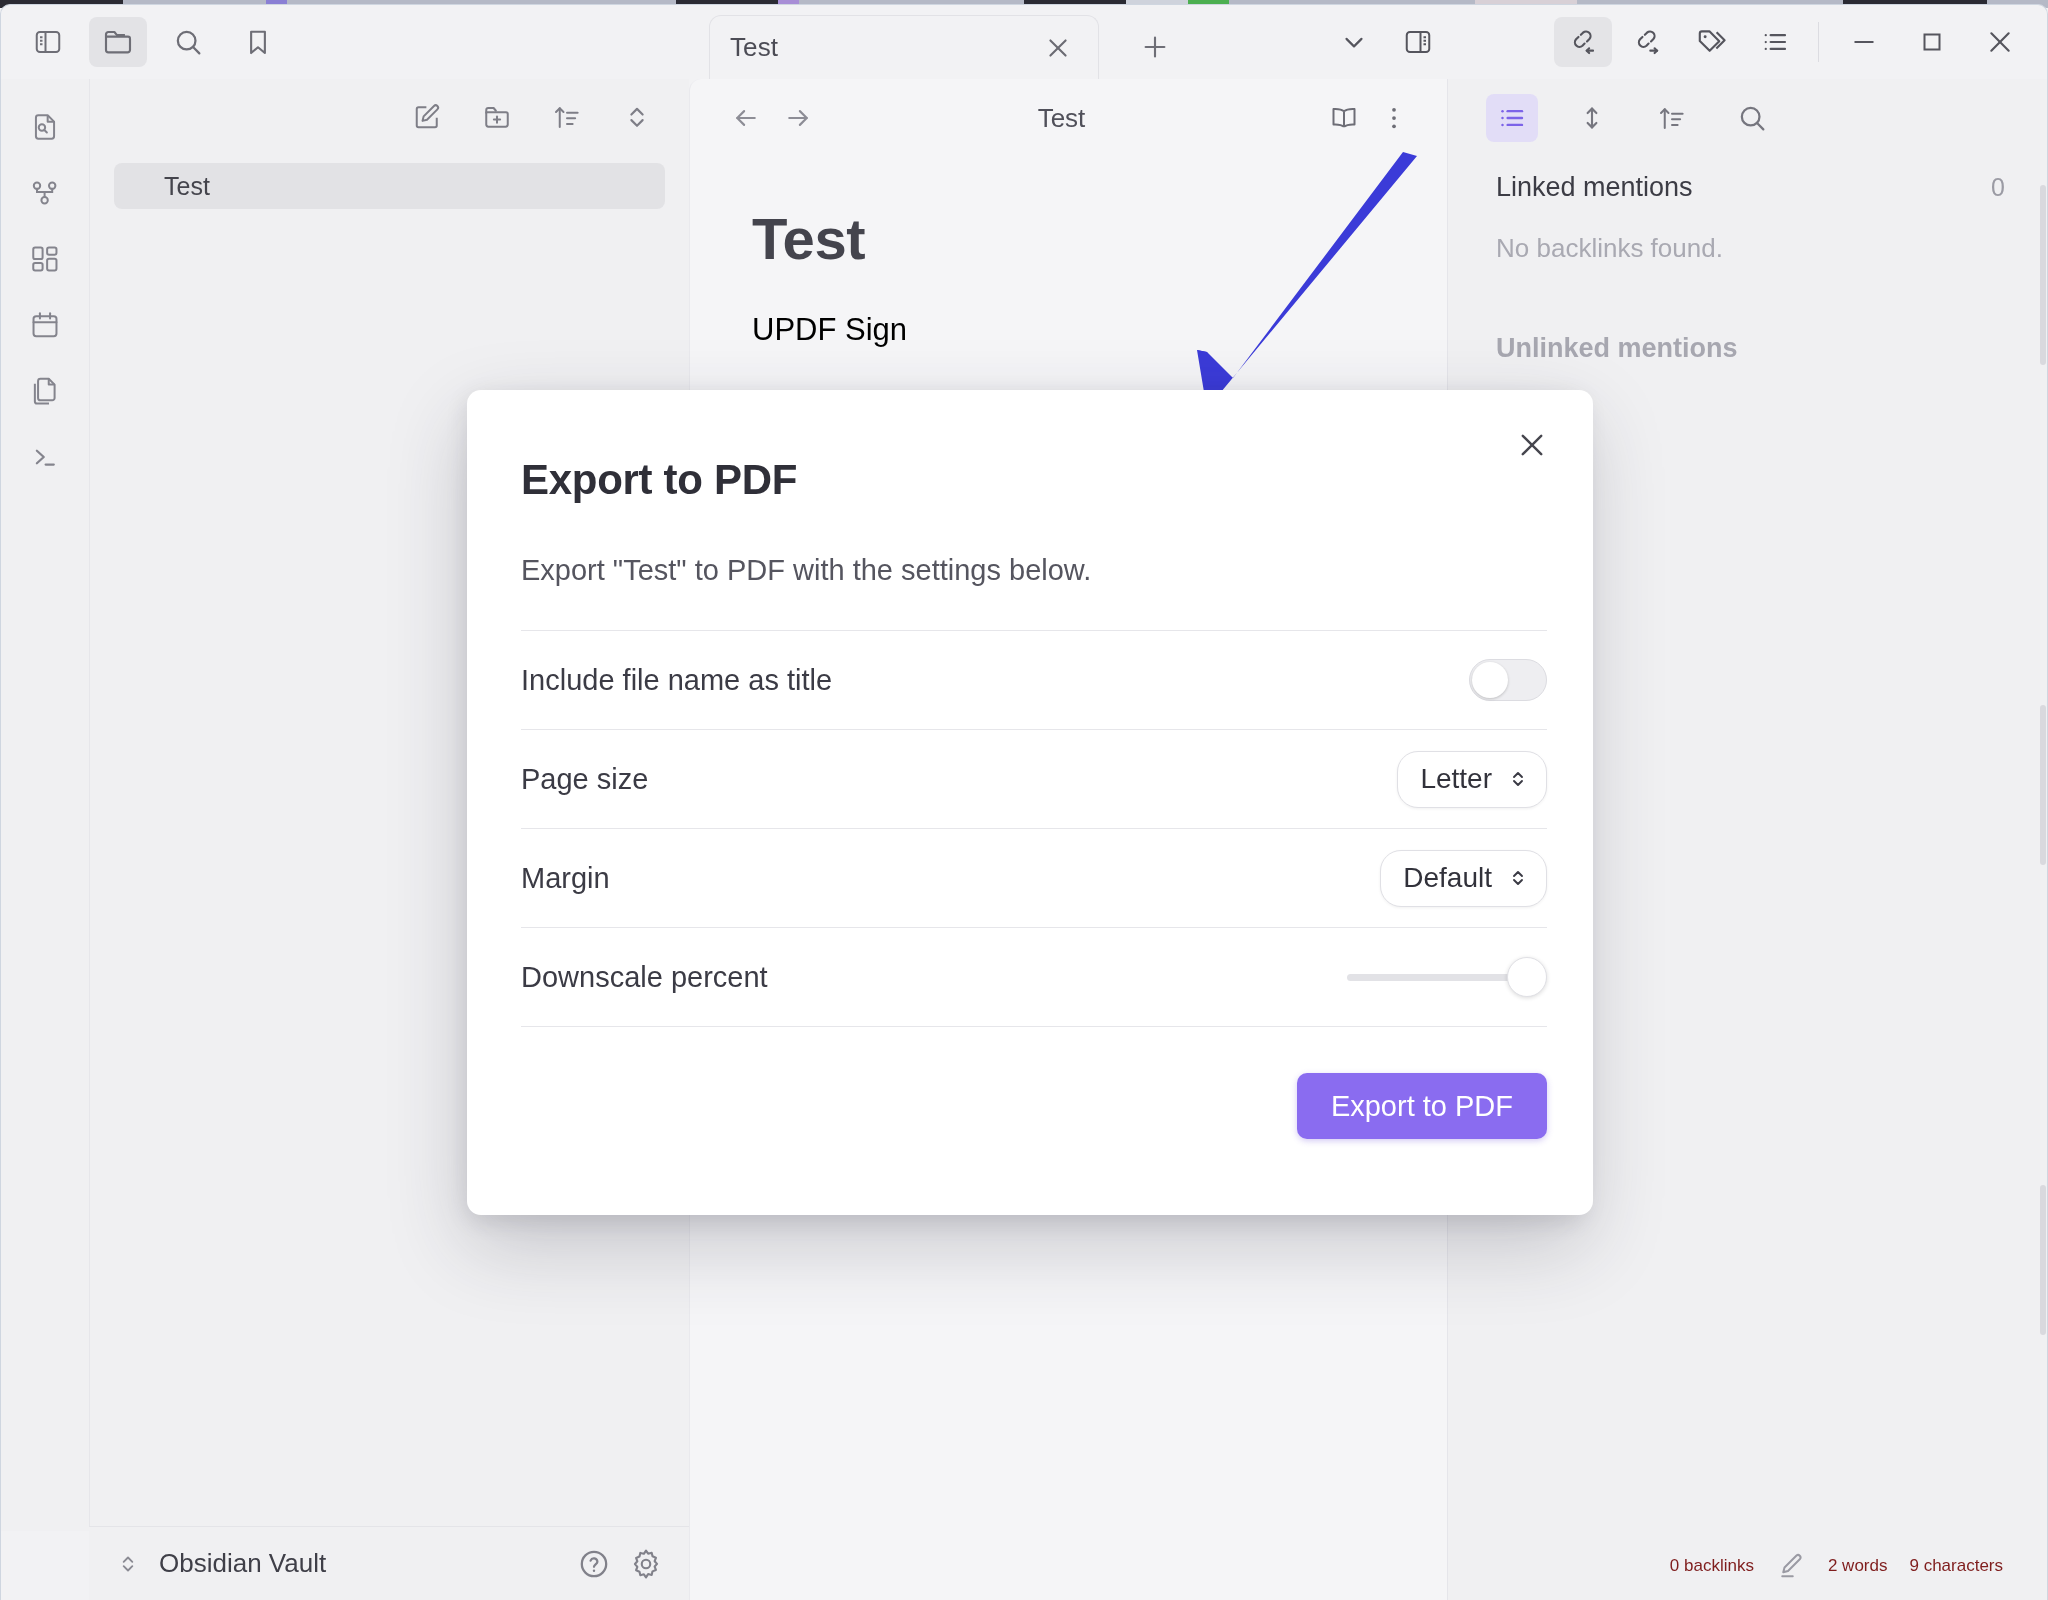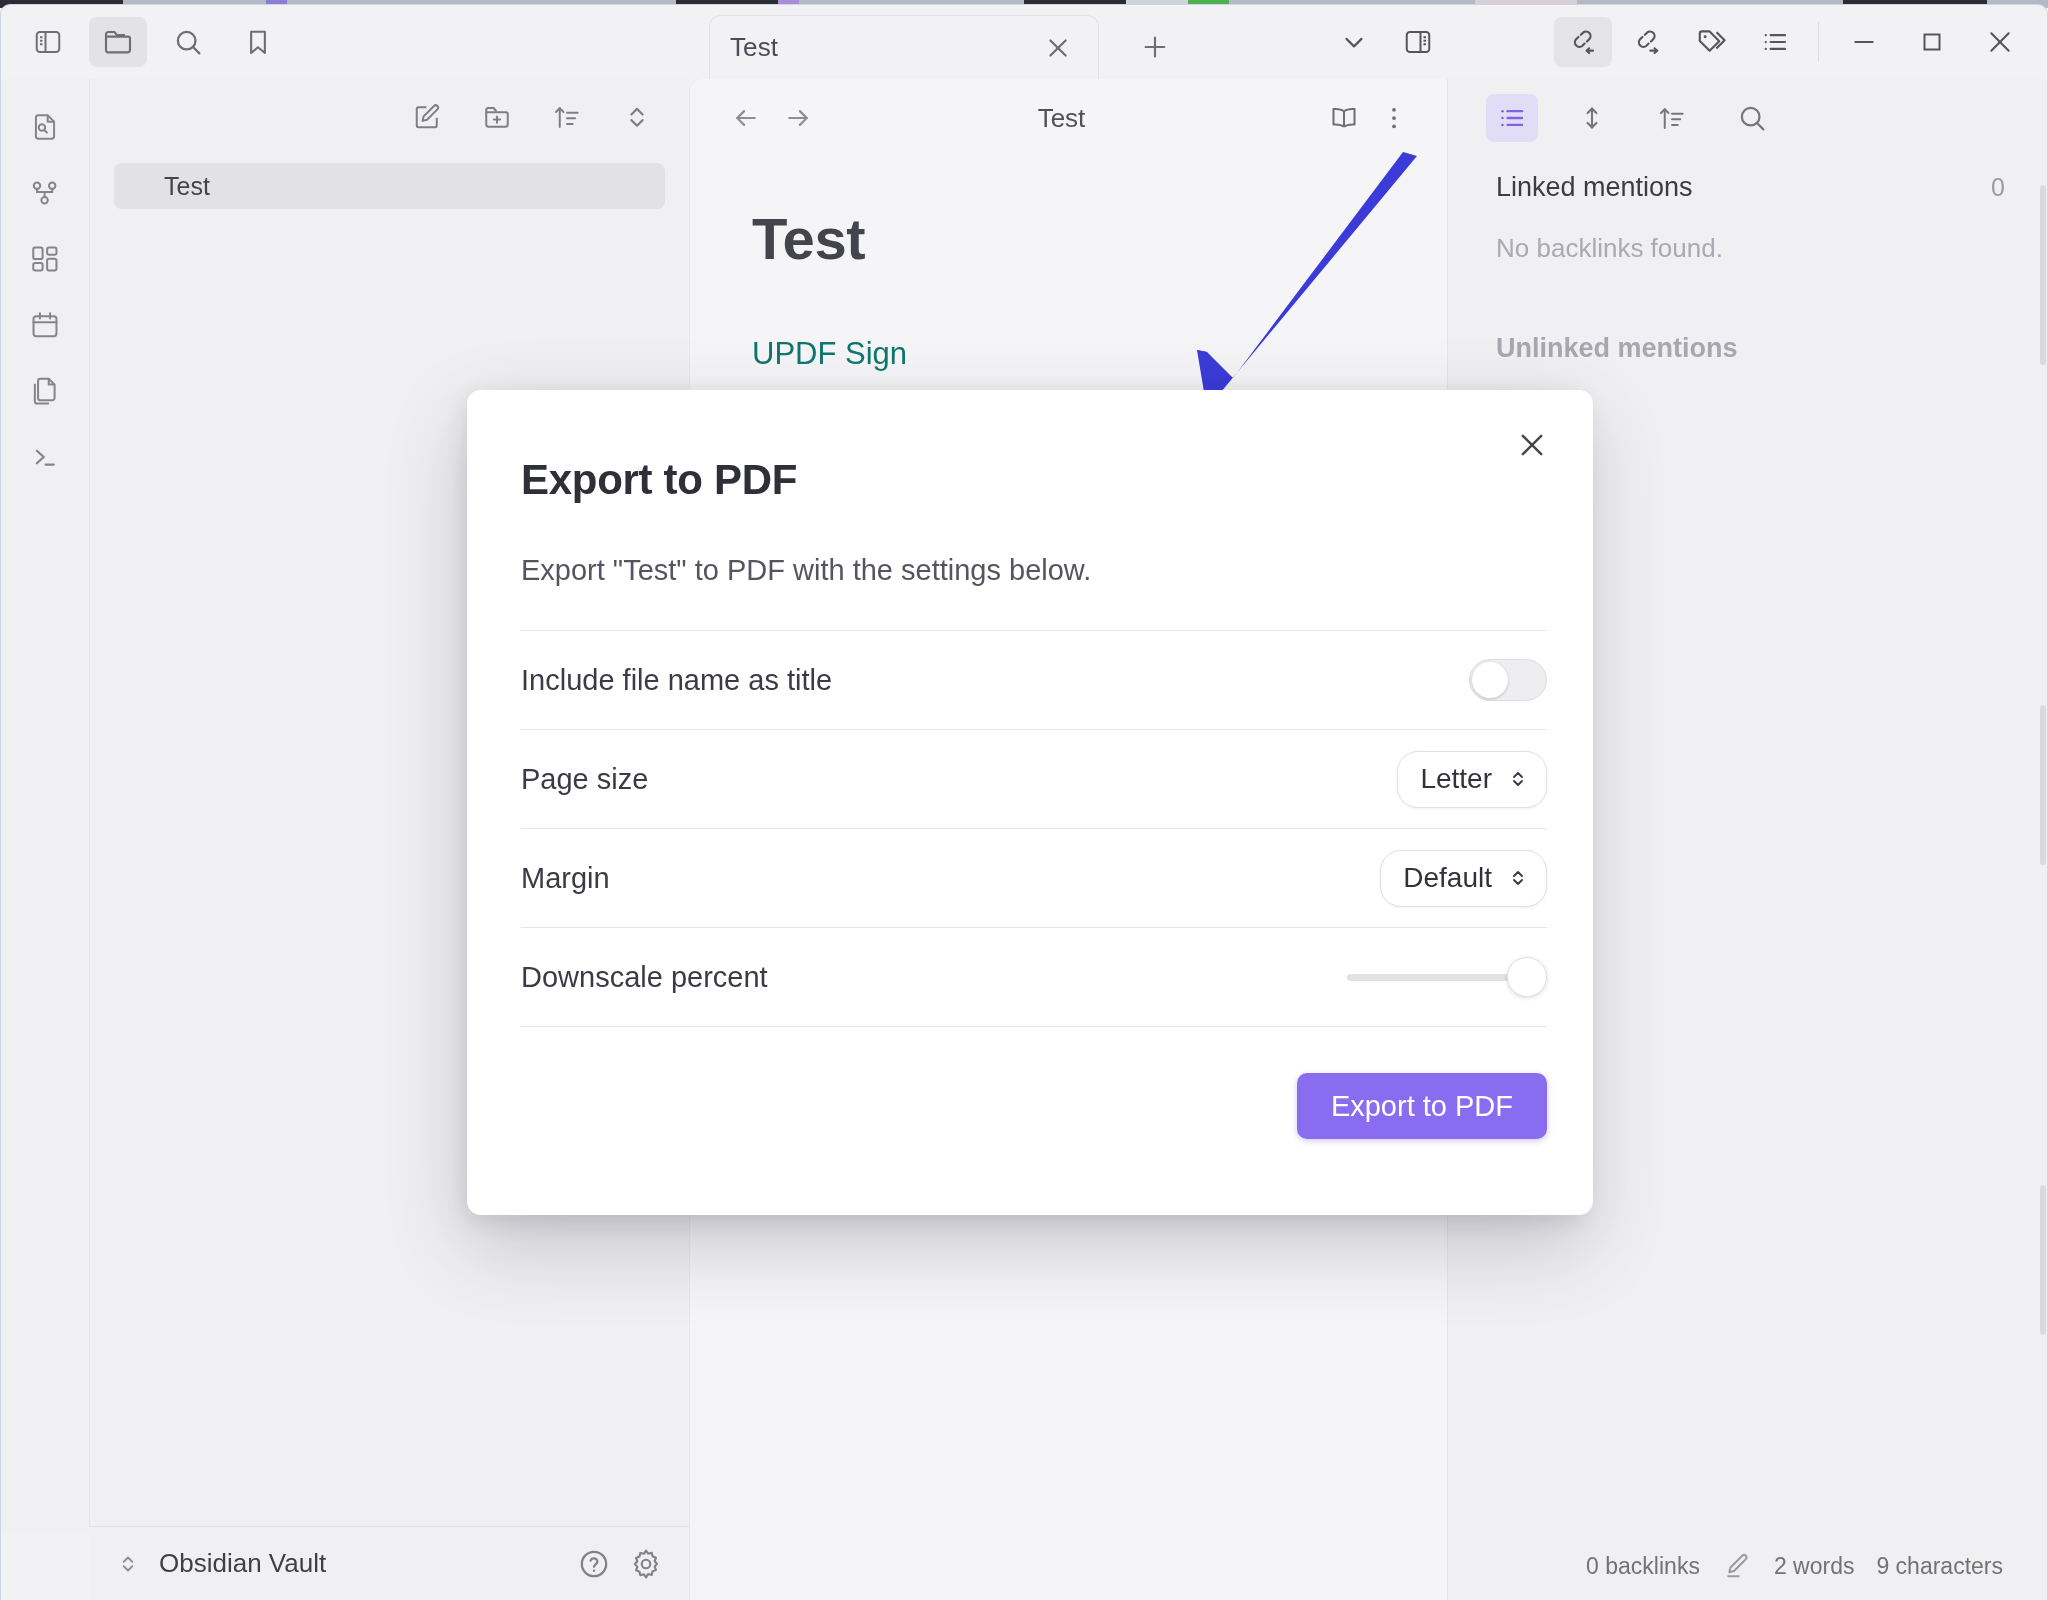--- a/index.html
+++ b/index.html
@@ -160,21 +160,21 @@
     margin-left: -20px;
   }
   .eh-icon {
     width: 50px; height: 48px; display: flex; align-items: center; justify-content: center;
     color: #6d6d76; cursor: pointer;
   }
   .note-body { padding: 48px 62px 0 62px; }
   .note-h1 {
     font-size: 58px; font-weight: bold; color: #44444d; letter-spacing: -0.5px;
   }
-  .note-p { margin-top: 64px; font-size: 31px; color: #0f766e; }
+  .note-p { margin-top: 40px; font-size: 31px; color: #000000; }
 
   
   .rightpanel {
     position: absolute; right: 0; top: 74px; width: 600px; height: 1526px;
     background: #f0f0f2;
     border-left: 1px solid #e5e5ea;
   }
   .rp-toolbar {
     height: 78px; display: flex; align-items: center; padding-left: 38px; gap: 28px;
   }
@@ -198,21 +198,21 @@
   .edge-scroll {
     position: absolute; right: 1px; width: 6px; background: #d9d9de; border-radius: 3px;
   }
 
   
   .statusbar {
     position: absolute; right: 22px; bottom: 8px; height: 52px;
     display: flex; align-items: center; gap: 22px;
     padding: 0 22px; border-radius: 8px;
   }
-  .status-item { font-size: 23px; color: #737373; cursor: pointer; }
+  .status-item { font-size: 17px; color: #7f1d1d; cursor: pointer; }
   .status-icon { color: #9a9aa3; display: flex; cursor: pointer; }
 
   
   .arrow-svg {
     position: absolute; left: 1180px; top: 125px; width: 260px; height: 290px;
     pointer-events: none;
   }
 
   
   .modal-shadow {

